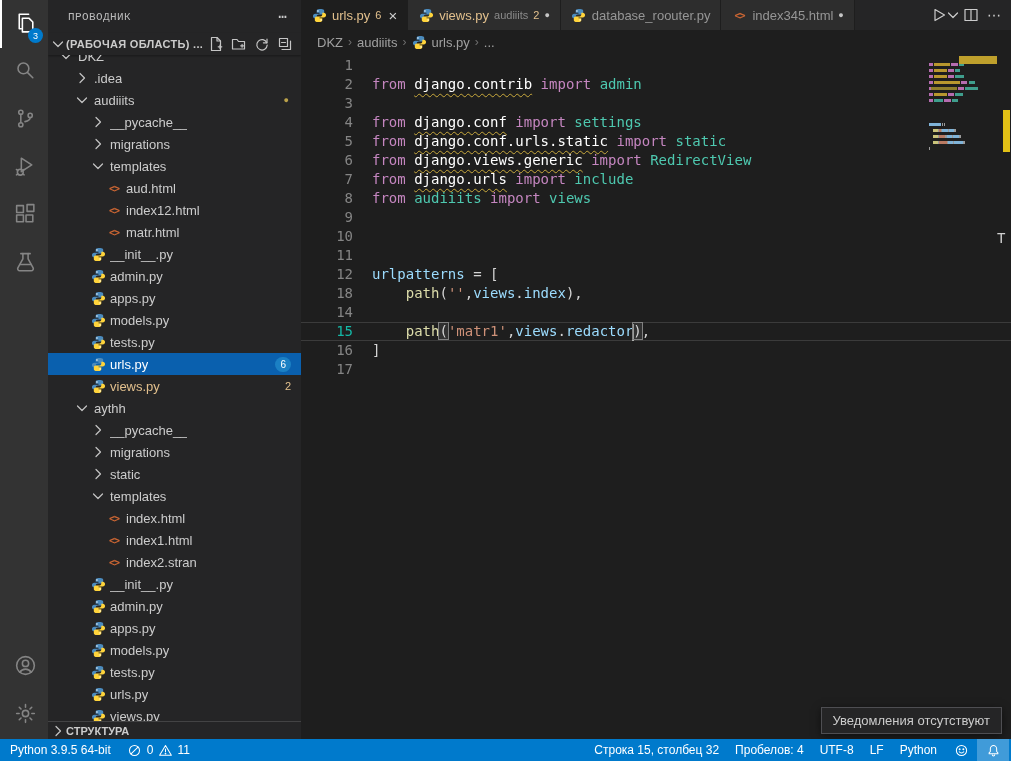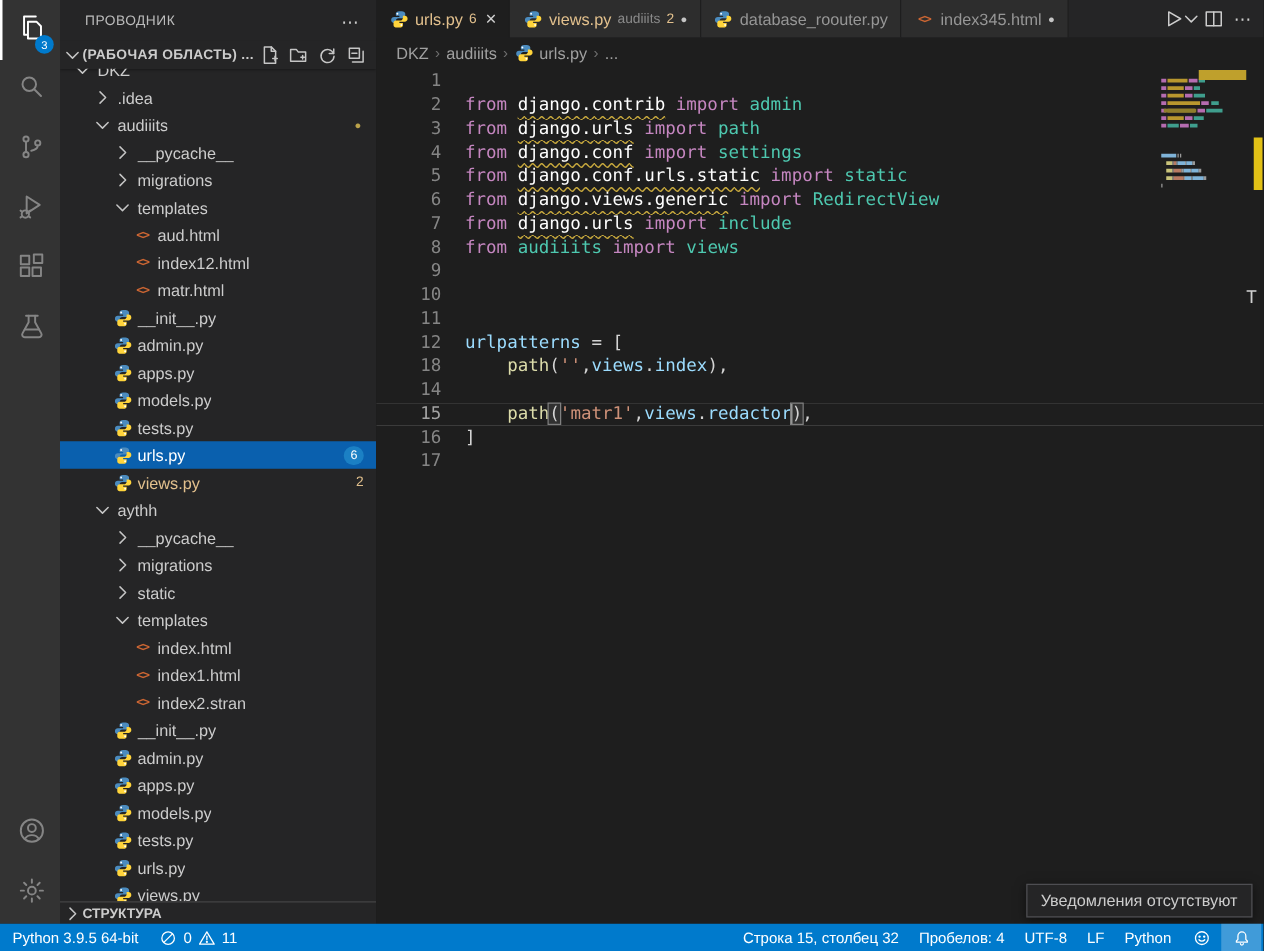--- a/index.html
+++ b/index.html
@@ -9,21 +9,21 @@
 
   
   .activitybar{position:absolute;left:0;top:0;width:48px;height:739px;background:#333333;display:flex;flex-direction:column;justify-content:space-between;}
   .ab-group{display:flex;flex-direction:column;}
   .ab-item{position:relative;width:48px;height:48px;display:flex;align-items:center;justify-content:center;color:#858585;cursor:pointer;border-left:2px solid transparent;}
   .ab-item.active{color:#ffffff;border-left:2px solid #ffffff;}
   .ab-badge{position:absolute;right:5px;bottom:5px;min-width:15px;height:15px;border-radius:8px;background:#007ACC;color:#fff;font-size:9px;display:flex;align-items:center;justify-content:center;padding:0 3px;}
 
   
   .sidebar{position:absolute;left:48px;top:0;width:253px;height:739px;background:#252526;overflow:hidden;}
-  .sidebar-titlebar{height:33px;display:flex;align-items:center;padding:0 14px 0 20px;}
+  .sidebar-titlebar{height:33px;display:flex;align-items:center;padding:0 14px 0 20px;font-family:Liberation Mono, monospace;}
   .sidebar-title{font-size:11px;letter-spacing:.4px;color:#bbbbbb;flex:1;}
   .title-more{color:#cccccc;font-size:14px;cursor:pointer;}
   .section-header{height:22px;display:flex;align-items:center;padding:0 6px 0 2px;font-weight:bold;font-size:11px;color:#cccccc;box-shadow:0 1px 2px rgba(0,0,0,.35);}
   .section-chev{width:16px;height:16px;display:flex;align-items:center;justify-content:center;color:#c5c5c5;}
   .section-label{flex:1;white-space:nowrap;overflow:hidden;letter-spacing:.3px;}
   .section-actions{display:flex;gap:3px;}
   .action-icon{width:20px;height:20px;display:flex;align-items:center;justify-content:center;color:#c5c5c5;cursor:pointer;}
   .tree{position:absolute;top:55px;left:0;right:0;bottom:18px;overflow:hidden;}
   .tree-inner{margin-top:-10px;}
   .tree-row{height:22px;display:flex;align-items:center;font-size:13px;color:#cccccc;cursor:pointer;white-space:nowrap;}
@@ -57,21 +57,21 @@
 
   .breadcrumb{height:24px;display:flex;align-items:center;padding-left:16px;font-size:13px;color:#a0a0a0;background:#1E1E1E;}
   .bc-item{display:flex;align-items:center;gap:4px;cursor:pointer;}
   .bc-sep{color:#6e6e6e;margin:0 5px;font-size:12px;}
 
   .editor{position:absolute;top:54px;left:0;right:0;bottom:0;overflow:hidden;}
   .code{position:absolute;top:2px;left:0;right:0;font-family:"DejaVu Sans Mono",monospace;font-size:14px;line-height:19px;}
   .code-line{display:flex;height:19px;}
   .code-line.current{box-shadow:inset 0 1px 0 rgba(255,255,255,.13), inset 0 -1px 0 rgba(255,255,255,.13);}
   .ln{width:52px;text-align:right;color:#858585;flex:none;user-select:none;font-size:14px;}
-  .code-line.current .ln{color:#a3a3a3;}
+  .code-line.current .ln{color:#14b8a6;}
   .lc{margin-left:19px;white-space:pre;}
   .lc span{white-space:pre;}
   .tok-k{color:#C586C0;}
   .tok-t{color:#4EC9B0;}
   .tok-mw{color:#ffffff;text-decoration:underline wavy #C8A93D 1px;text-underline-offset:4px;}
   .tok-f{color:#DCDCAA;}
   .tok-v{color:#9CDCFE;}
   .tok-s{color:#CE9178;}
   .tok-p{color:#D4D4D4;}
   .tok-w{color:#D4D4D4;}
@@ -648,21 +648,20 @@
           <div class="code-line">
             <span class="ln">1</span>
             <span class="lc"></span>
           </div>
           <div class="code-line">
             <span class="ln">2</span>
             <span class="lc"><span class="tok-k">from</span><span class="tok-w"> </span><span class="tok-mw">django.contrib</span><span class="tok-w"> </span><span class="tok-k">import</span><span class="tok-w"> </span><span class="tok-t">admin</span></span>
           </div>
           <div class="code-line">
             <span class="ln">3</span>
-            <span class="lc"><span class="tok-k">from</span><span class="tok-w"> </span><span class="tok-mw">django.urls</span><span class="tok-w"> </span><span class="tok-k">import</span><span class="tok-w"> </span><span class="tok-t">path</span></span>
           </div>
           <div class="code-line">
             <span class="ln">4</span>
             <span class="lc"><span class="tok-k">from</span><span class="tok-w"> </span><span class="tok-mw">django.conf</span><span class="tok-w"> </span><span class="tok-k">import</span><span class="tok-w"> </span><span class="tok-t">settings</span></span>
           </div>
           <div class="code-line">
             <span class="ln">5</span>
             <span class="lc"><span class="tok-k">from</span><span class="tok-w"> </span><span class="tok-mw">django.conf.urls.static</span><span class="tok-w"> </span><span class="tok-k">import</span><span class="tok-w"> </span><span class="tok-t">static</span></span>
           </div>
           <div class="code-line">

